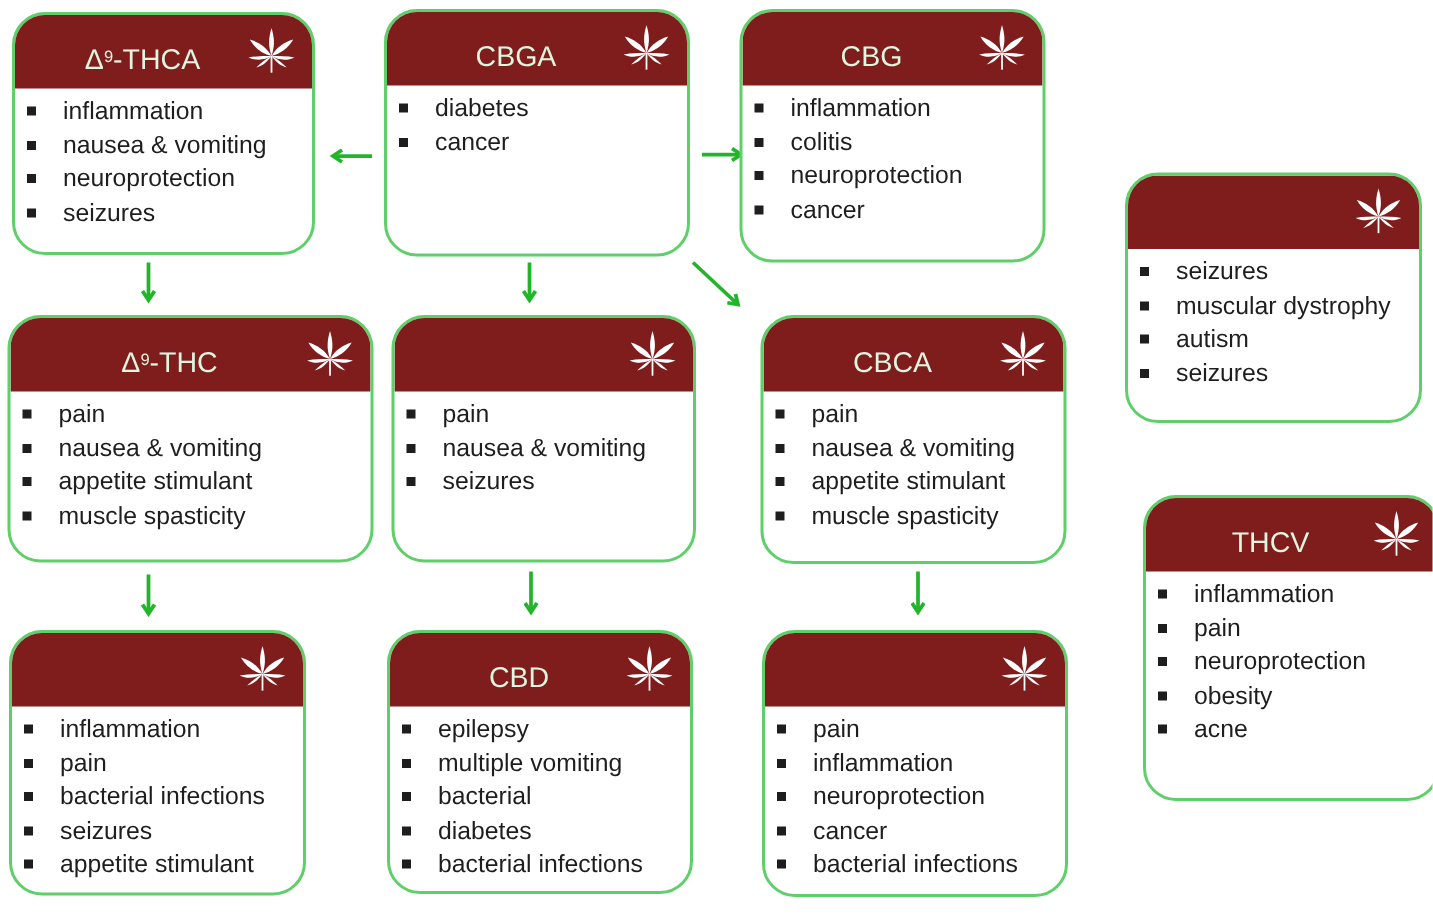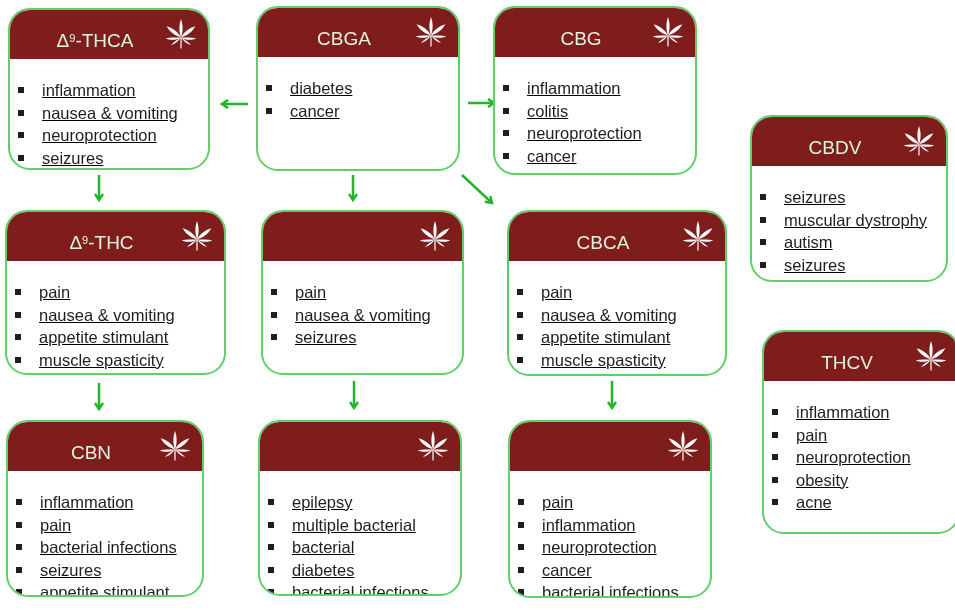--- a/index.html
+++ b/index.html
@@ -1,21 +1,21 @@
 <!DOCTYPE html>
 <html><head>
 <meta charset="utf-8">
 <style>
   html, body { margin:0; padding:0; background:#ffffff; }
   body { width:955px; height:613px; position:relative; overflow:hidden; font-family:"Liberation Sans", sans-serif; }
   .card { position:absolute; border:2px solid #5fcf6a; border-radius:22px; background:#fff; box-sizing:border-box; overflow:hidden; }
   .card .hdr { height:49px; background:#7f1d1d; position:relative; color:#dff5df; font-size:19px; line-height:62px; text-align:center; }
   .card .hdr .title { display:inline-block; padding-right:28px; }
   .card .hdr .leaf { position:absolute; right:10px; top:6px; width:34px; height:36px; }
-  .card ul { list-style:none; margin:0; padding:20px 0 0 8px;text-decoration:underline; }
+  .card ul { list-style:none; margin:0; padding:4px 0 0 8px; }
   .card li { font-size:16.5px; line-height:22.5px; color:#1e1e1e; position:relative; padding-left:24px; white-space:nowrap; }
   .card li::before { content:""; position:absolute; left:0; top:8px; width:6px; height:6px; background:#1e1e1e; }
   sup { font-size:11px; vertical-align:top; position:relative; top:-3px; }
   svg.arrows { position:absolute; left:0; top:0; }
 </style>
 </head>
 <body>
 
 <svg class="arrows" width="955" height="613">
   <defs>
@@ -85,40 +85,40 @@
     </g>
   </svg></div>
     <ul>
       <li>inflammation</li>
       <li>colitis</li>
       <li>neuroprotection</li>
       <li>cancer</li>
     </ul>
   </div>
 <div class="card" style="left:750px;top:115px;width:198px;height:167px;">
-    <div class="hdr"><span class="title">CBDV</span><svg viewBox="0 0 40 40" class="leaf">
+    <div class="hdr"><svg viewBox="0 0 40 40" class="leaf">
     <g fill="#ffffff">
       <path d="M20 2 C22 9 23 15 20 24 C17 15 18 9 20 2Z"></path>
       <path d="M3 11 C10 13 16 17 20 24 C13 22 7 18 3 11Z"></path>
       <path d="M37 11 C30 13 24 17 20 24 C27 22 33 18 37 11Z"></path>
       <path d="M2 25 C8 24 14 24 20 24 C15 27 8 28 2 25Z"></path>
       <path d="M38 25 C32 24 26 24 20 24 C25 27 32 28 38 25Z"></path>
       <path d="M8 33 C12 29 16 26 20 24 C17 28 13 32 8 33Z"></path>
       <path d="M32 33 C28 29 24 26 20 24 C23 28 27 32 32 33Z"></path>
       <rect x="19.3" y="24" width="1.4" height="13"></rect>
     </g>
   </svg></div>
     <ul>
       <li>seizures</li>
       <li>muscular dystrophy</li>
       <li>autism</li>
       <li>seizures</li>
     </ul>
   </div>
-<div class="card" style="left:5px;top:210px;width:221px;height:165px;">
+<div class="card" style="left:5px;top:210px;width:244px;height:165px;">
     <div class="hdr"><span class="title"><span>Δ</span><sup>9</sup><span>-THC</span></span><svg viewBox="0 0 40 40" class="leaf">
     <g fill="#ffffff">
       <path d="M20 2 C22 9 23 15 20 24 C17 15 18 9 20 2Z"></path>
       <path d="M3 11 C10 13 16 17 20 24 C13 22 7 18 3 11Z"></path>
       <path d="M37 11 C30 13 24 17 20 24 C27 22 33 18 37 11Z"></path>
       <path d="M2 25 C8 24 14 24 20 24 C15 27 8 28 2 25Z"></path>
       <path d="M38 25 C32 24 26 24 20 24 C25 27 32 28 38 25Z"></path>
       <path d="M8 33 C12 29 16 26 20 24 C17 28 13 32 8 33Z"></path>
       <path d="M32 33 C28 29 24 26 20 24 C23 28 27 32 32 33Z"></path>
       <rect x="19.3" y="24" width="1.4" height="13"></rect>
@@ -143,21 +143,21 @@
       <path d="M32 33 C28 29 24 26 20 24 C23 28 27 32 32 33Z"></path>
       <rect x="19.3" y="24" width="1.4" height="13"></rect>
     </g>
   </svg></div>
     <ul>
       <li>pain</li>
       <li>nausea &amp; vomiting</li>
       <li>seizures</li>
     </ul>
   </div>
-<div class="card" style="left:507px;top:210px;width:220px;height:166px;">
+<div class="card" style="left:507px;top:210px;width:204px;height:166px;">
     <div class="hdr"><span class="title">CBCA</span><svg viewBox="0 0 40 40" class="leaf">
     <g fill="#ffffff">
       <path d="M20 2 C22 9 23 15 20 24 C17 15 18 9 20 2Z"></path>
       <path d="M3 11 C10 13 16 17 20 24 C13 22 7 18 3 11Z"></path>
       <path d="M37 11 C30 13 24 17 20 24 C27 22 33 18 37 11Z"></path>
       <path d="M2 25 C8 24 14 24 20 24 C15 27 8 28 2 25Z"></path>
       <path d="M38 25 C32 24 26 24 20 24 C25 27 32 28 38 25Z"></path>
       <path d="M8 33 C12 29 16 26 20 24 C17 28 13 32 8 33Z"></path>
       <path d="M32 33 C28 29 24 26 20 24 C23 28 27 32 32 33Z"></path>
       <rect x="19.3" y="24" width="1.4" height="13"></rect>
@@ -185,56 +185,56 @@
   </svg></div>
     <ul>
       <li>inflammation</li>
       <li>pain</li>
       <li>neuroprotection</li>
       <li>obesity</li>
       <li>acne</li>
     </ul>
   </div>
 <div class="card" style="left:6px;top:420px;width:198px;height:177px;">
-    <div class="hdr"><span class="title">CBN</span><svg viewBox="0 0 40 40" class="leaf">
+    <div class="hdr"><svg viewBox="0 0 40 40" class="leaf">
     <g fill="#ffffff">
       <path d="M20 2 C22 9 23 15 20 24 C17 15 18 9 20 2Z"></path>
       <path d="M3 11 C10 13 16 17 20 24 C13 22 7 18 3 11Z"></path>
       <path d="M37 11 C30 13 24 17 20 24 C27 22 33 18 37 11Z"></path>
       <path d="M2 25 C8 24 14 24 20 24 C15 27 8 28 2 25Z"></path>
       <path d="M38 25 C32 24 26 24 20 24 C25 27 32 28 38 25Z"></path>
       <path d="M8 33 C12 29 16 26 20 24 C17 28 13 32 8 33Z"></path>
       <path d="M32 33 C28 29 24 26 20 24 C23 28 27 32 32 33Z"></path>
       <rect x="19.3" y="24" width="1.4" height="13"></rect>
     </g>
   </svg></div>
     <ul>
       <li>inflammation</li>
       <li>pain</li>
       <li>bacterial infections</li>
       <li>seizures</li>
       <li>appetite stimulant</li>
     </ul>
   </div>
 <div class="card" style="left:258px;top:420px;width:204px;height:176px;">
-    <div class="hdr"><svg viewBox="0 0 40 40" class="leaf">
+    <div class="hdr"><span class="title">CBD</span><svg viewBox="0 0 40 40" class="leaf">
     <g fill="#ffffff">
       <path d="M20 2 C22 9 23 15 20 24 C17 15 18 9 20 2Z"></path>
       <path d="M3 11 C10 13 16 17 20 24 C13 22 7 18 3 11Z"></path>
       <path d="M37 11 C30 13 24 17 20 24 C27 22 33 18 37 11Z"></path>
       <path d="M2 25 C8 24 14 24 20 24 C15 27 8 28 2 25Z"></path>
       <path d="M38 25 C32 24 26 24 20 24 C25 27 32 28 38 25Z"></path>
       <path d="M8 33 C12 29 16 26 20 24 C17 28 13 32 8 33Z"></path>
       <path d="M32 33 C28 29 24 26 20 24 C23 28 27 32 32 33Z"></path>
       <rect x="19.3" y="24" width="1.4" height="13"></rect>
     </g>
   </svg></div>
     <ul>
       <li>epilepsy</li>
-      <li>multiple bacterial</li>
+      <li>multiple vomiting</li>
       <li>bacterial</li>
       <li>diabetes</li>
       <li>bacterial infections</li>
     </ul>
   </div>
 <div class="card" style="left:508px;top:420px;width:204px;height:178px;">
     <div class="hdr"><svg viewBox="0 0 40 40" class="leaf">
     <g fill="#ffffff">
       <path d="M20 2 C22 9 23 15 20 24 C17 15 18 9 20 2Z"></path>
       <path d="M3 11 C10 13 16 17 20 24 C13 22 7 18 3 11Z"></path>

